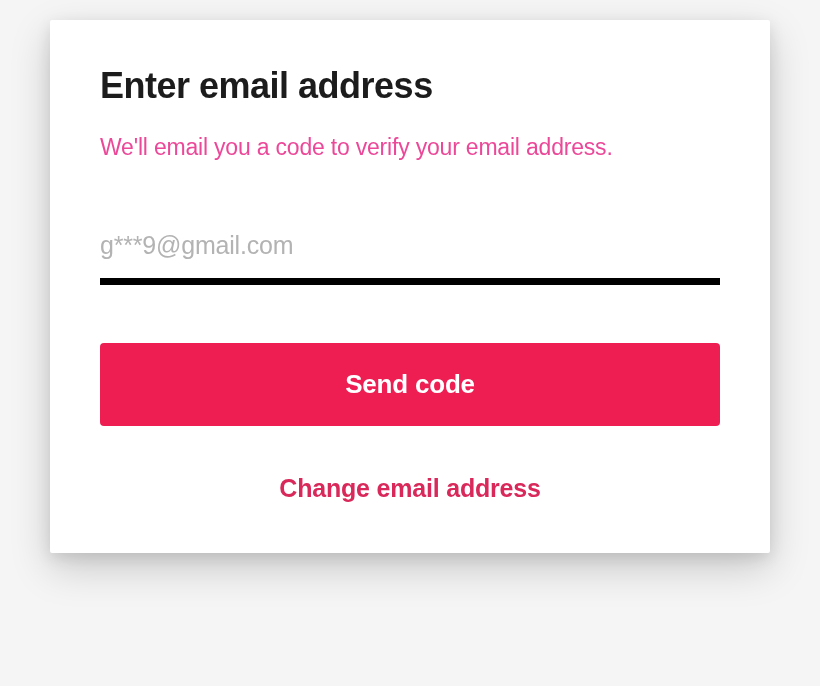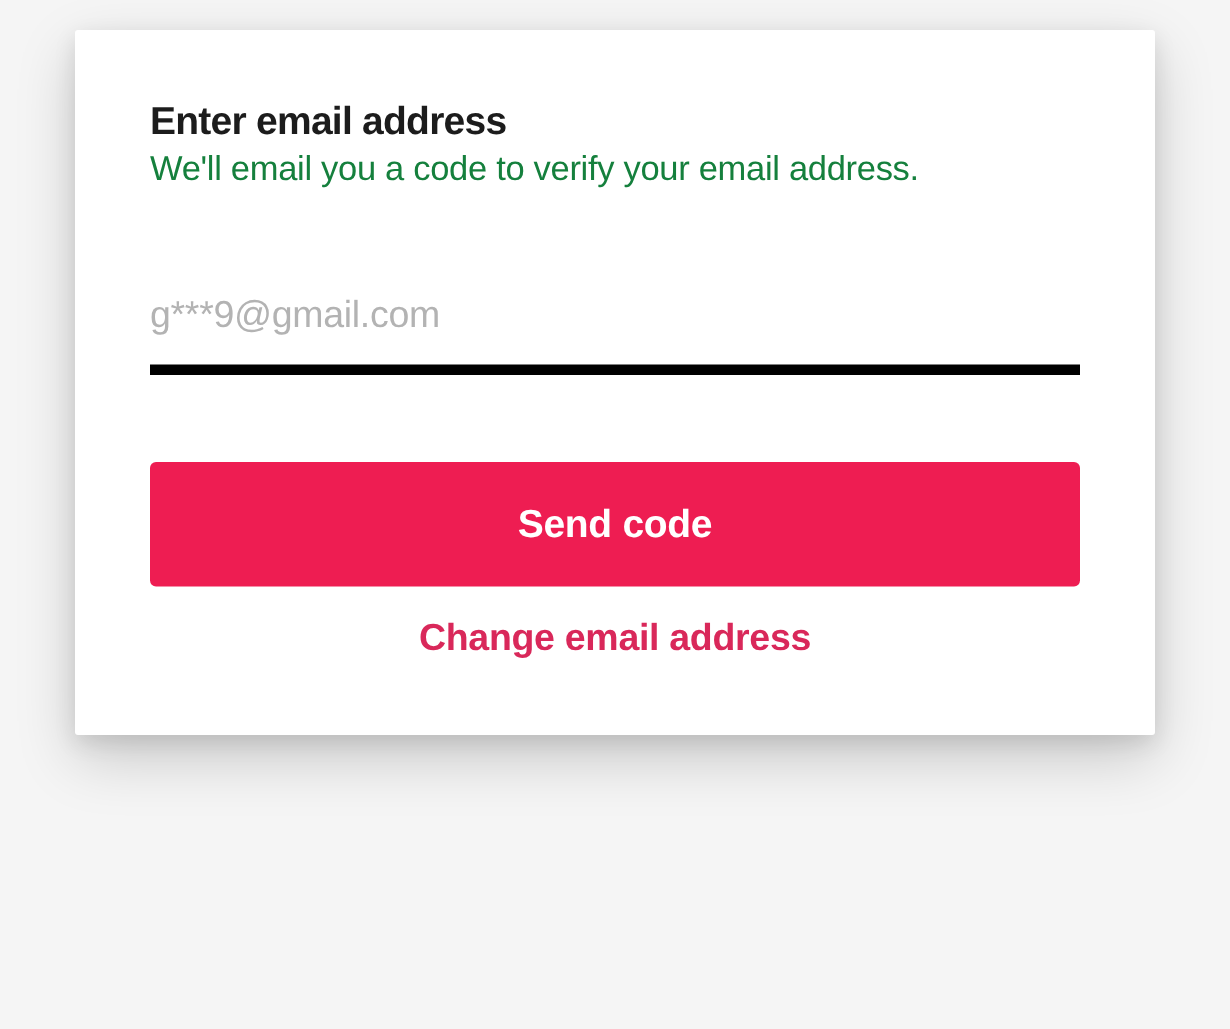--- a/index.html
+++ b/index.html
@@ -18,30 +18,30 @@
       padding-top: 20px;
     }
     .card {
       background: #ffffff;
       width: 720px;
       padding: 45px 50px 50px 50px;
       box-shadow: 0 15px 40px rgba(0,0,0,0.18), 0 5px 15px rgba(0,0,0,0.1);
       border-radius: 2px;
     }
     .title {
-      font-size: 26px;
+      font-size: 36px;
       font-weight: 800;
       color: #1c1c1c;
       letter-spacing: -0.5px;
-      margin-bottom: 0;
+      margin-bottom: 24px;
     }
     .subtitle {
       font-size: 23px;
       font-weight: 400;
-      color: #15803d;
+      color: #ec4899;
       line-height: 1.4;
       margin-bottom: 60px;
       letter-spacing: -0.2px;
     }
     .email-input {
       width: 100%;
       border: none;
       border-bottom: 7px solid #000000;
       font-size: 25px;
       color: #161823;
@@ -67,21 +67,21 @@
       border-radius: 4px;
       letter-spacing: -0.2px;
       font-family: inherit;
     }
     .change-link {
       display: block;
       text-align: center;
       color: #d9285a;
       font-size: 25px;
       font-weight: 700;
-      margin-top: 20px;
+      margin-top: 48px;
       cursor: pointer;
       text-decoration: none;
       letter-spacing: -0.2px;
     }
   </style>
 </head>
 <body>
 
 <div class="card">
   <h1 class="title">Enter email address</h1>

